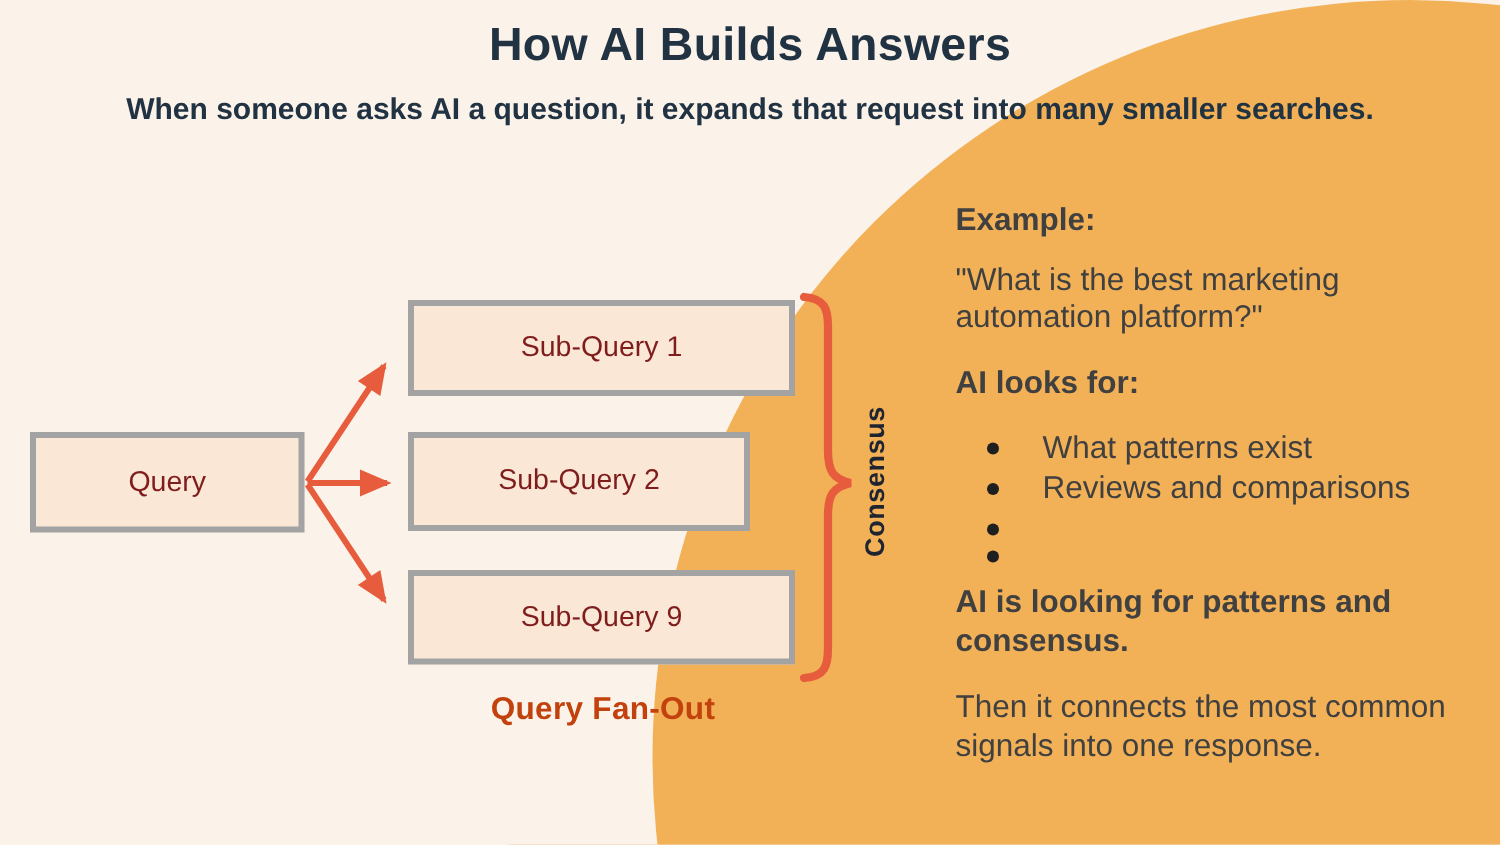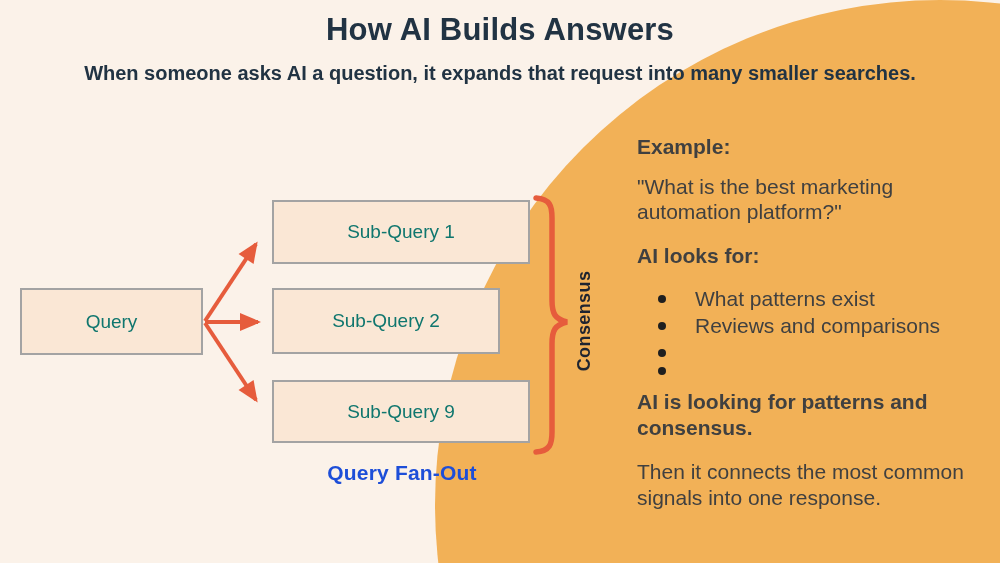--- a/index.html
+++ b/index.html
@@ -25,39 +25,39 @@
     color:#213343;letter-spacing:.2px;
   }
   .subtitle{
     position:absolute;left:0;top:62px;width:1000px;
     text-align:center;font-size:20px;font-weight:600;
     color:#213343;
   }
   
   .fc-box{
     position:absolute;
-    background:#FAE7D5;border:2px solid #a3a3a3;
+    background:#FAE7D5;border:4px solid #a3a3a3;
     box-sizing:border-box;
     display:flex;align-items:center;justify-content:center;
-    font-size:19px;color:#0f766e;
+    font-size:19px;color:#7f1d1d;
   }
   .box-query{left:20px;top:288px;width:183px;height:67px;}
   .box-sub1{left:272px;top:200px;width:258px;height:64px;}
   .box-sub2{left:272px;top:288px;width:228px;height:66px;}
   .box-sub3{left:272px;top:380px;width:258px;height:63px;}
   .connector-svg{position:absolute;left:0;top:0;}
   .consensus-label{
     position:absolute;left:584px;top:321px;
     transform:translate(-50%,-50%) rotate(-90deg);
     font-size:18px;font-weight:bold;color:#1E2430;
     letter-spacing:.4px;white-space:nowrap;
   }
   .fanout-caption{
     position:absolute;left:252px;top:461px;width:300px;
-    text-align:center;font-size:21px;font-weight:bold;color:#1d4ed8;
+    text-align:center;font-size:21px;font-weight:bold;color:#c2410c;
     letter-spacing:.2px;
   }
   
   .panel{
     position:absolute;left:637px;top:135px;width:340px;
     color:#404040;font-size:21px;
   }
   .panel-h{font-weight:bold;margin:0 0 16px 0;line-height:23px;}
   .panel-quote{margin:0 0 20px 0;width:300px;line-height:25px;}
   .panel-bullets{list-style:none;margin:18px 0 14px 0;padding:0;}

